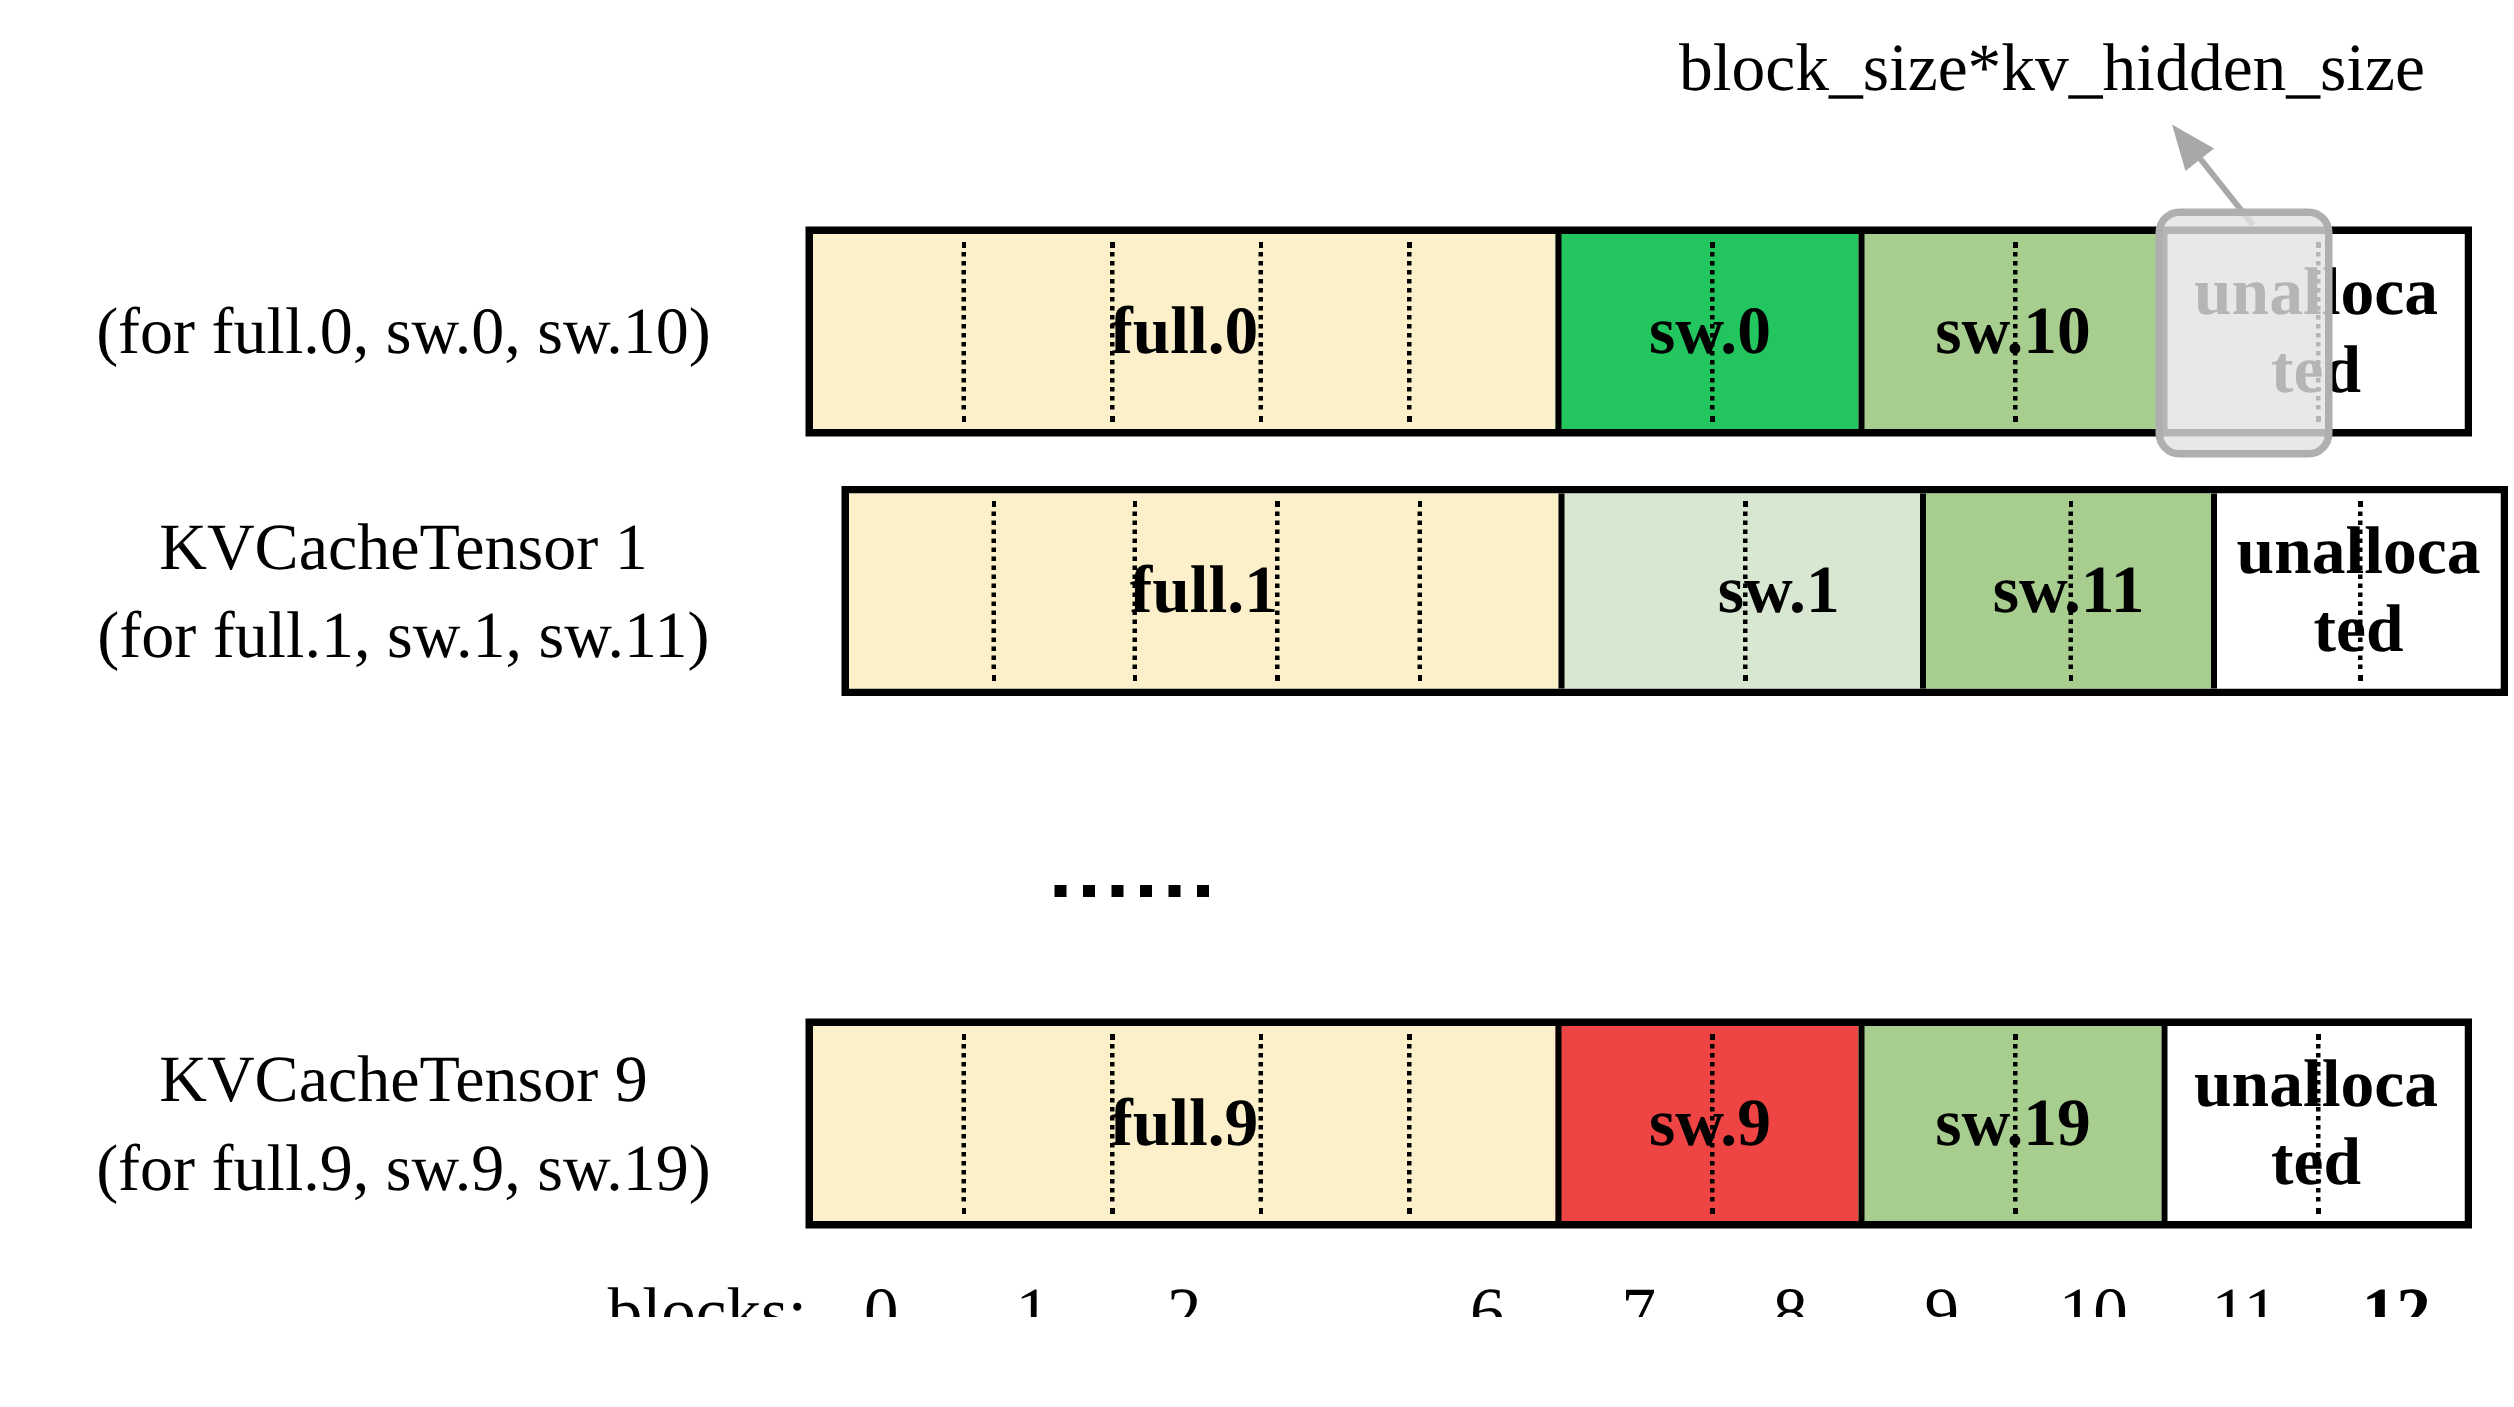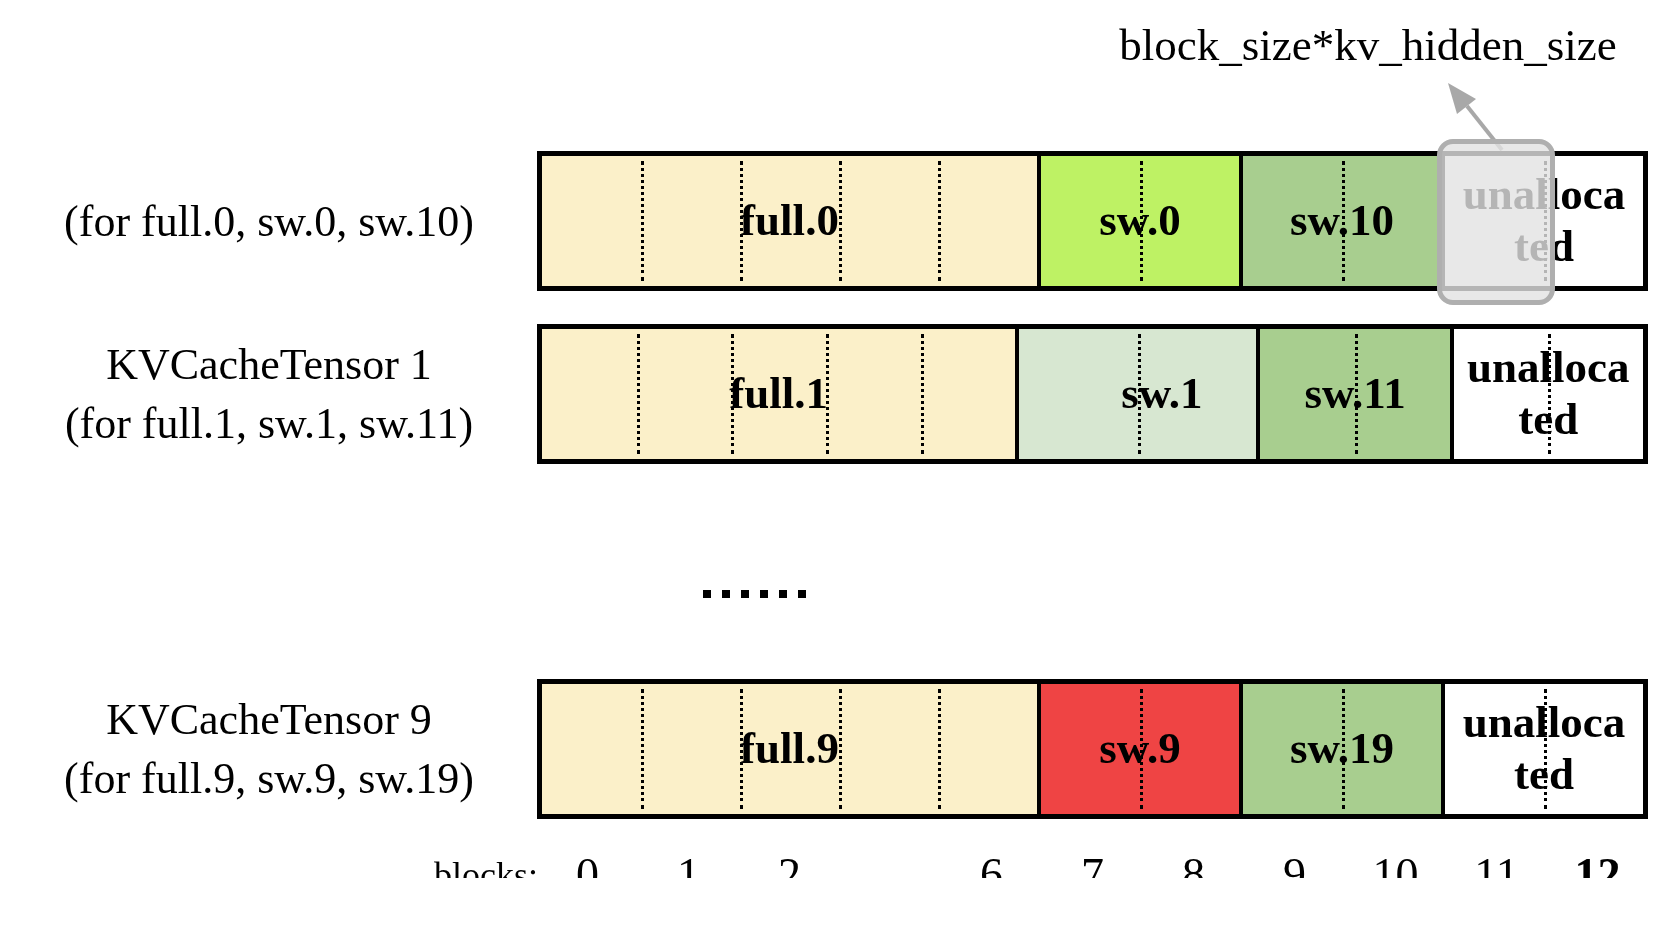--- a/index.html
+++ b/index.html
@@ -37,21 +37,21 @@
   .seg-label.wrap{width:170px;word-break:break-all;}
   .highlight{
     position:absolute;left:1437px;top:139px;width:118px;height:166px;
     border:5px solid #AFAFAF;border-radius:16px;box-sizing:border-box;
     background:rgba(226,226,226,0.8);z-index:5;
   }
   .ellipsis{position:absolute;left:703px;top:590px;display:flex;gap:11px;}
   .ellipsis .sq{width:8px;height:8px;background:#000;}
   .axis-label{
     position:absolute;left:294px;top:846px;width:244px;text-align:right;
-    font-size:36px;line-height:58px;white-space:nowrap;
+    font-size:46px;line-height:58px;white-space:nowrap;
   }
   .tick{
     position:absolute;top:846px;width:101px;text-align:center;
     font-size:46px;line-height:58px;
   }
 </style>
 </head>
 <body>
 
 <div class="canvas">
@@ -68,38 +68,38 @@
         <div>(for full.0, sw.0, sw.10)</div>
       </div>
       <div class="bar" style="top: 151px;">
         <div class="segment" style="flex-grow: 5; background: rgb(251, 240, 201);">
           <div class="cell-line" style="left: 20%;"></div>
           <div class="cell-line" style="left: 40%;"></div>
           <div class="cell-line" style="left: 60%;"></div>
           <div class="cell-line" style="left: 80%;"></div>
           <div class="seg-label">full.0</div>
         </div>
-        <div class="segment divided" style="flex-grow: 2; background: #bef264;">
+        <div class="segment divided" style="flex-grow: 2; background: #22c55e;">
           <div class="cell-line" style="left: 50%;"></div>
           <div class="seg-label">sw.0</div>
         </div>
         <div class="segment divided" style="flex-grow: 2; background: rgb(168, 206, 143);">
           <div class="cell-line" style="left: 50%;"></div>
           <div class="seg-label">sw.10</div>
         </div>
         <div class="segment divided" style="flex-grow: 2; background: rgb(255, 255, 255);">
           <div class="cell-line" style="left: 50%;"></div>
           <div class="seg-label wrap">unallocated</div>
         </div>
       </div>
       <div class="row-label" style="top: 394px;">
         <div>KVCacheTensor 1</div>
         <div>(for full.1, sw.1, sw.11)</div>
       </div>
-      <div class="bar" style="top: 324px;">
+      <div class="bar" style="top: 324px; margin-left: 24px;">
         <div class="segment" style="flex-grow: 5; background: rgb(251, 240, 201);">
           <div class="cell-line" style="left: 20%;"></div>
           <div class="cell-line" style="left: 40%;"></div>
           <div class="cell-line" style="left: 60%;"></div>
           <div class="cell-line" style="left: 80%;"></div>
           <div class="seg-label">full.1</div>
         </div>
         <div class="segment divided" style="flex-grow: 2; background: rgb(215, 231, 209); padding-left: 48px;">
           <div class="cell-line" style="left: 50%;"></div>
           <div class="seg-label">sw.1</div>

